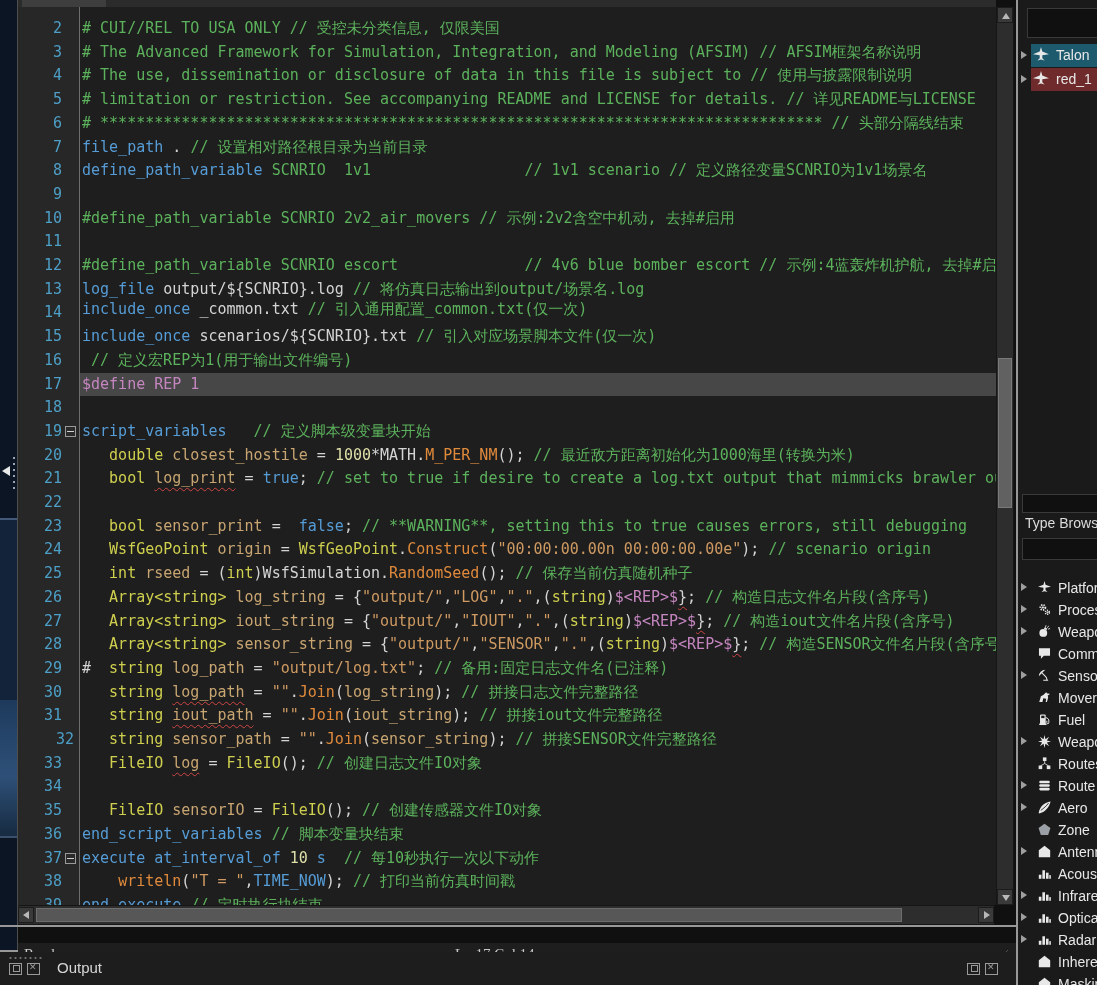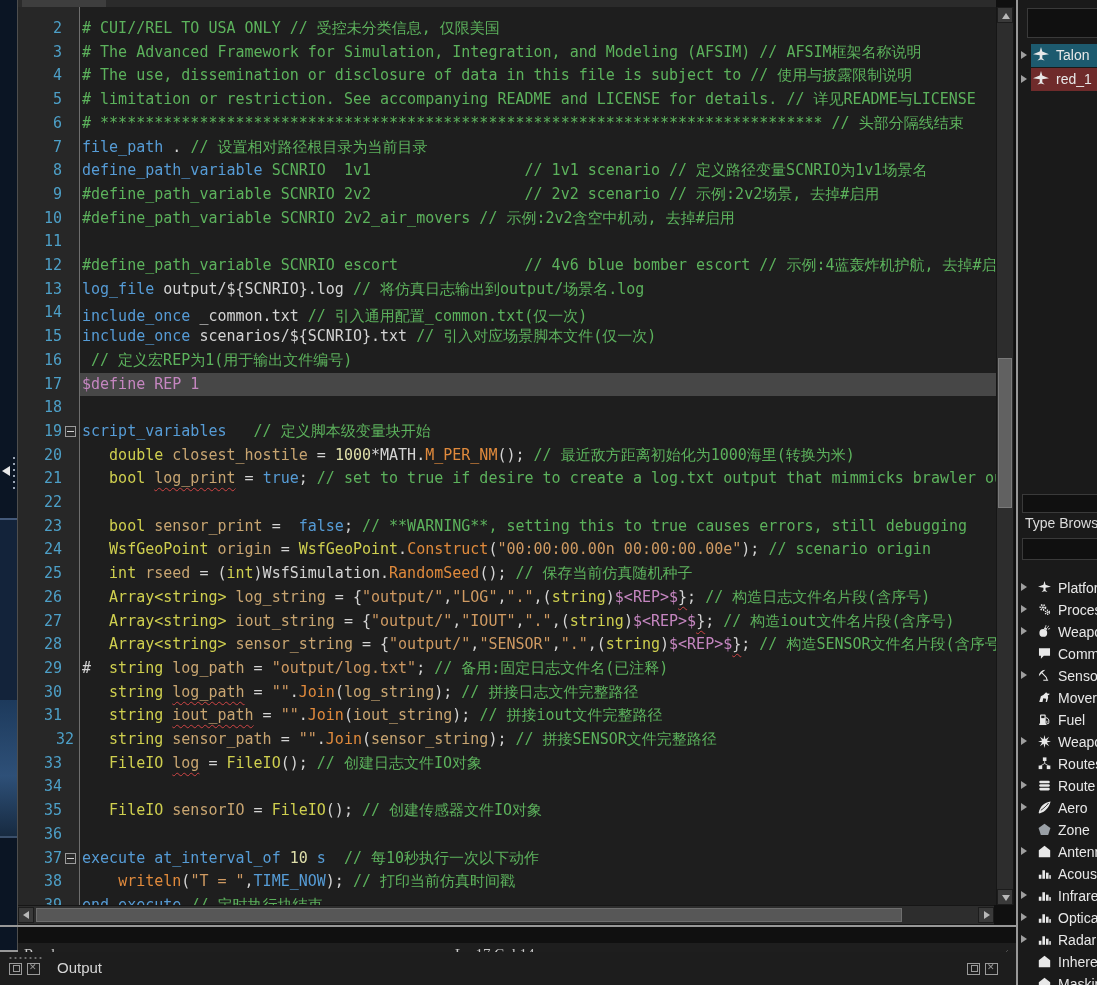--- a/index.html
+++ b/index.html
@@ -130,45 +130,45 @@
       </div>
     <div id="gutter-sep"></div>
     <div id="code-layer" style="position:absolute;left:0;top:0;width:100%;height:100%;">
         <div class="crow" style="top: 10px;"><span class="tk c"># CUI//REL TO USA ONLY // 受控未分类信息, 仅限美国</span></div>
         <div class="crow" style="top: 33.7px;"><span class="tk c"># The Advanced Framework for Simulation, Integration, and Modeling (AFSIM) // AFSIM框架名称说明</span></div>
         <div class="crow" style="top: 57.4px;"><span class="tk c"># The use, dissemination or disclosure of data in this file is subject to // 使用与披露限制说明</span></div>
         <div class="crow" style="top: 81.1px;"><span class="tk c"># limitation or restriction. See accompanying README and LICENSE for details. // 详见README与LICENSE</span></div>
         <div class="crow" style="top: 104.8px;"><span class="tk c"># ******************************************************************************** // 头部分隔线结束</span></div>
         <div class="crow" style="top: 128.5px;"><span class="tk k">file_path</span><span class="tk p"> . </span><span class="tk c">// 设置相对路径根目录为当前目录</span></div>
         <div class="crow" style="top: 152.2px;"><span class="tk k">define_path_variable</span><span class="tk c"> SCNRIO  1v1                 // 1v1 scenario // 定义路径变量SCNRIO为1v1场景名</span></div>
-        <div class="crow" style="top: 175.9px;"><span class="tk c">#define_path_variable SCNRIO 2v2                 // 2v2 scenario // 示例:2v2场景, 去掉#启用</span></div>
         <div class="crow" style="top: 199.6px;"><span class="tk c">#define_path_variable SCNRIO 2v2_air_movers // 示例:2v2含空中机动, 去掉#启用</span></div>
         <div class="crow" style="top: 247px;"><span class="tk c">#define_path_variable SCNRIO escort              // 4v6 blue bomber escort // 示例:4蓝轰炸机护航, 去掉#启用</span></div>
         <div class="crow" style="top: 270.7px;"><span class="tk k">log_file</span><span class="tk p"> output/${SCNRIO}.log </span><span class="tk c">// 将仿真日志输出到output/场景名.log</span></div>
-        <div class="crow" style="top: 298px;"><span class="tk k">include_once</span><span class="tk p"> _common.txt </span><span class="tk c">// 引入通用配置_common.txt(仅一次)</span></div>
+        <div class="crow" style="top: 291px;"><span class="tk k">include_once</span><span class="tk p"> _common.txt </span><span class="tk c">// 引入通用配置_common.txt(仅一次)</span></div>
         <div class="crow" style="top: 318.1px;"><span class="tk k">include_once</span><span class="tk p"> scenarios/${SCNRIO}.txt </span><span class="tk c">// 引入对应场景脚本文件(仅一次)</span></div>
         <div class="crow" style="top: 341.8px;"><span class="tk c"> // 定义宏REP为1(用于输出文件编号)</span></div>
         <div class="curline" style="top: 365.5px;"></div>
         <div class="crow" style="top: 365.5px;"><span class="tk m">$define REP 1</span></div>
         <div class="fold" style="top: 418.9px;"></div>
         <div class="crow" style="top: 412.9px; text-align: center;"><span class="tk k">script_variables</span><span class="tk c">   // 定义脚本级变量块开始</span></div>
         <div class="crow" style="top: 436.6px;"><span class="tk p">   </span><span class="tk t">double</span><span class="tk p"> </span><span class="tk v">closest_hostile</span><span class="tk p"> = </span><span class="tk n">1000</span><span class="tk p">*MATH.</span><span class="tk f">M_PER_NM</span><span class="tk p">(); </span><span class="tk c">// 最近敌方距离初始化为1000海里(转换为米)</span></div>
         <div class="crow" style="top: 460.3px;"><span class="tk p">   </span><span class="tk t">bool</span><span class="tk p"> </span><span class="tk v sq">log_print</span><span class="tk p"> = </span><span class="tk k">true</span><span class="tk p">; </span><span class="tk c">// set to true if desire to create a log.txt output that mimmicks brawler output</span></div>
         <div class="crow" style="top: 507.7px;"><span class="tk p">   </span><span class="tk t">bool</span><span class="tk p"> </span><span class="tk v">sensor_print</span><span class="tk p"> =  </span><span class="tk k">false</span><span class="tk p">; </span><span class="tk c">// **WARNING**, setting this to true causes errors, still debugging</span></div>
         <div class="crow" style="top: 531.4px;"><span class="tk p">   </span><span class="tk t">WsfGeoPoint</span><span class="tk p"> </span><span class="tk v">origin</span><span class="tk p"> = </span><span class="tk t">WsfGeoPoint</span><span class="tk p">.</span><span class="tk f">Construct</span><span class="tk p">(</span><span class="tk s">"00:00:00.00n 00:00:00.00e"</span><span class="tk p">); </span><span class="tk c">// scenario origin</span></div>
         <div class="crow" style="top: 555.1px;"><span class="tk p">   </span><span class="tk t">int</span><span class="tk p"> </span><span class="tk v">rseed</span><span class="tk p"> = (</span><span class="tk t">int</span><span class="tk p">)WsfSimulation.</span><span class="tk f">RandomSeed</span><span class="tk p">(); </span><span class="tk c">// 保存当前仿真随机种子</span></div>
         <div class="crow" style="top: 578.8px;"><span class="tk p">   </span><span class="tk t">Array&lt;string&gt;</span><span class="tk p"> </span><span class="tk v">log_string</span><span class="tk p"> = {</span><span class="tk s">"output/"</span><span class="tk p">,</span><span class="tk s">"LOG"</span><span class="tk p">,</span><span class="tk s">"."</span><span class="tk p">,(</span><span class="tk t">string</span><span class="tk p">)</span><span class="tk m">$&lt;REP&gt;$</span><span class="tk p sq">}</span><span class="tk p">; </span><span class="tk c">// 构造日志文件名片段(含序号)</span></div>
         <div class="crow" style="top: 602.5px;"><span class="tk p">   </span><span class="tk t">Array&lt;string&gt;</span><span class="tk p"> </span><span class="tk v">iout_string</span><span class="tk p"> = {</span><span class="tk s">"output/"</span><span class="tk p">,</span><span class="tk s">"IOUT"</span><span class="tk p">,</span><span class="tk s">"."</span><span class="tk p">,(</span><span class="tk t">string</span><span class="tk p">)</span><span class="tk m">$&lt;REP&gt;$</span><span class="tk p sq">}</span><span class="tk p">; </span><span class="tk c">// 构造iout文件名片段(含序号)</span></div>
         <div class="crow" style="top: 626.2px;"><span class="tk p">   </span><span class="tk t">Array&lt;string&gt;</span><span class="tk p"> </span><span class="tk v">sensor_string</span><span class="tk p"> = {</span><span class="tk s">"output/"</span><span class="tk p">,</span><span class="tk s">"SENSOR"</span><span class="tk p">,</span><span class="tk s">"."</span><span class="tk p">,(</span><span class="tk t">string</span><span class="tk p">)</span><span class="tk m">$&lt;REP&gt;$</span><span class="tk p sq">}</span><span class="tk p">; </span><span class="tk c">// 构造SENSOR文件名片段(含序号)</span></div>
         <div class="crow" style="top: 649.9px;"><span class="tk p">#  </span><span class="tk t">string</span><span class="tk p"> </span><span class="tk v">log_path</span><span class="tk p"> = </span><span class="tk s">"output/log.txt"</span><span class="tk p">; </span><span class="tk c">// 备用:固定日志文件名(已注释)</span></div>
         <div class="crow" style="top: 673.6px;"><span class="tk p">   </span><span class="tk t">string</span><span class="tk p"> </span><span class="tk v sq">log_path</span><span class="tk p"> = </span><span class="tk s">""</span><span class="tk p">.</span><span class="tk f">Join</span><span class="tk p">(</span><span class="tk v">log_string</span><span class="tk p">); </span><span class="tk c">// 拼接日志文件完整路径</span></div>
         <div class="crow" style="top: 697.3px;"><span class="tk p">   </span><span class="tk t">string</span><span class="tk p"> </span><span class="tk v sq">iout_path</span><span class="tk p"> = </span><span class="tk s">""</span><span class="tk p">.</span><span class="tk f">Join</span><span class="tk p">(</span><span class="tk v">iout_string</span><span class="tk p">); </span><span class="tk c">// 拼接iout文件完整路径</span></div>
         <div class="crow" style="top: 721px;"><span class="tk p">   </span><span class="tk t">string</span><span class="tk p"> </span><span class="tk v">sensor_path</span><span class="tk p"> = </span><span class="tk s">""</span><span class="tk p">.</span><span class="tk f">Join</span><span class="tk p">(</span><span class="tk v">sensor_string</span><span class="tk p">); </span><span class="tk c">// 拼接SENSOR文件完整路径</span></div>
         <div class="crow" style="top: 744.7px;"><span class="tk p">   </span><span class="tk t">FileIO</span><span class="tk p"> </span><span class="tk v sq">log</span><span class="tk p"> = </span><span class="tk t">FileIO</span><span class="tk p">(); </span><span class="tk c">// 创建日志文件IO对象</span></div>
         <div class="crow" style="top: 792.1px;"><span class="tk p">   </span><span class="tk t">FileIO</span><span class="tk p"> </span><span class="tk v">sensorIO</span><span class="tk p"> = </span><span class="tk t">FileIO</span><span class="tk p">(); </span><span class="tk c">// 创建传感器文件IO对象</span></div>
+        <div class="crow" style="top: 815.8px;"><span class="tk k">end_script_variables</span><span class="tk p"> </span><span class="tk c">// 脚本变量块结束</span></div>
         <div class="fold" style="top: 845.5px;"></div>
         <div class="crow" style="top: 839.5px;"><span class="tk k">execute</span><span class="tk p"> </span><span class="tk k">at_interval_of</span><span class="tk p"> </span><span class="tk n">10</span><span class="tk p"> </span><span class="tk k">s</span><span class="tk p">  </span><span class="tk c">// 每10秒执行一次以下动作</span></div>
         <div class="crow" style="top: 863.2px;"><span class="tk p">    </span><span class="tk f">writeln</span><span class="tk p">(</span><span class="tk s">"T = "</span><span class="tk p">,</span><span class="tk k">TIME_NOW</span><span class="tk p">); </span><span class="tk c">// 打印当前仿真时间戳</span></div>
         <div class="crow" style="top: 886.9px;"><span class="tk k">end_execute</span><span class="tk p"> </span><span class="tk c">// 定时执行块结束</span></div>
       </div>
   </div>
 
   <div class="abs" id="vscroll">
     <div class="sbtn" style="top:0;">
         <span class="tri up"></span>

